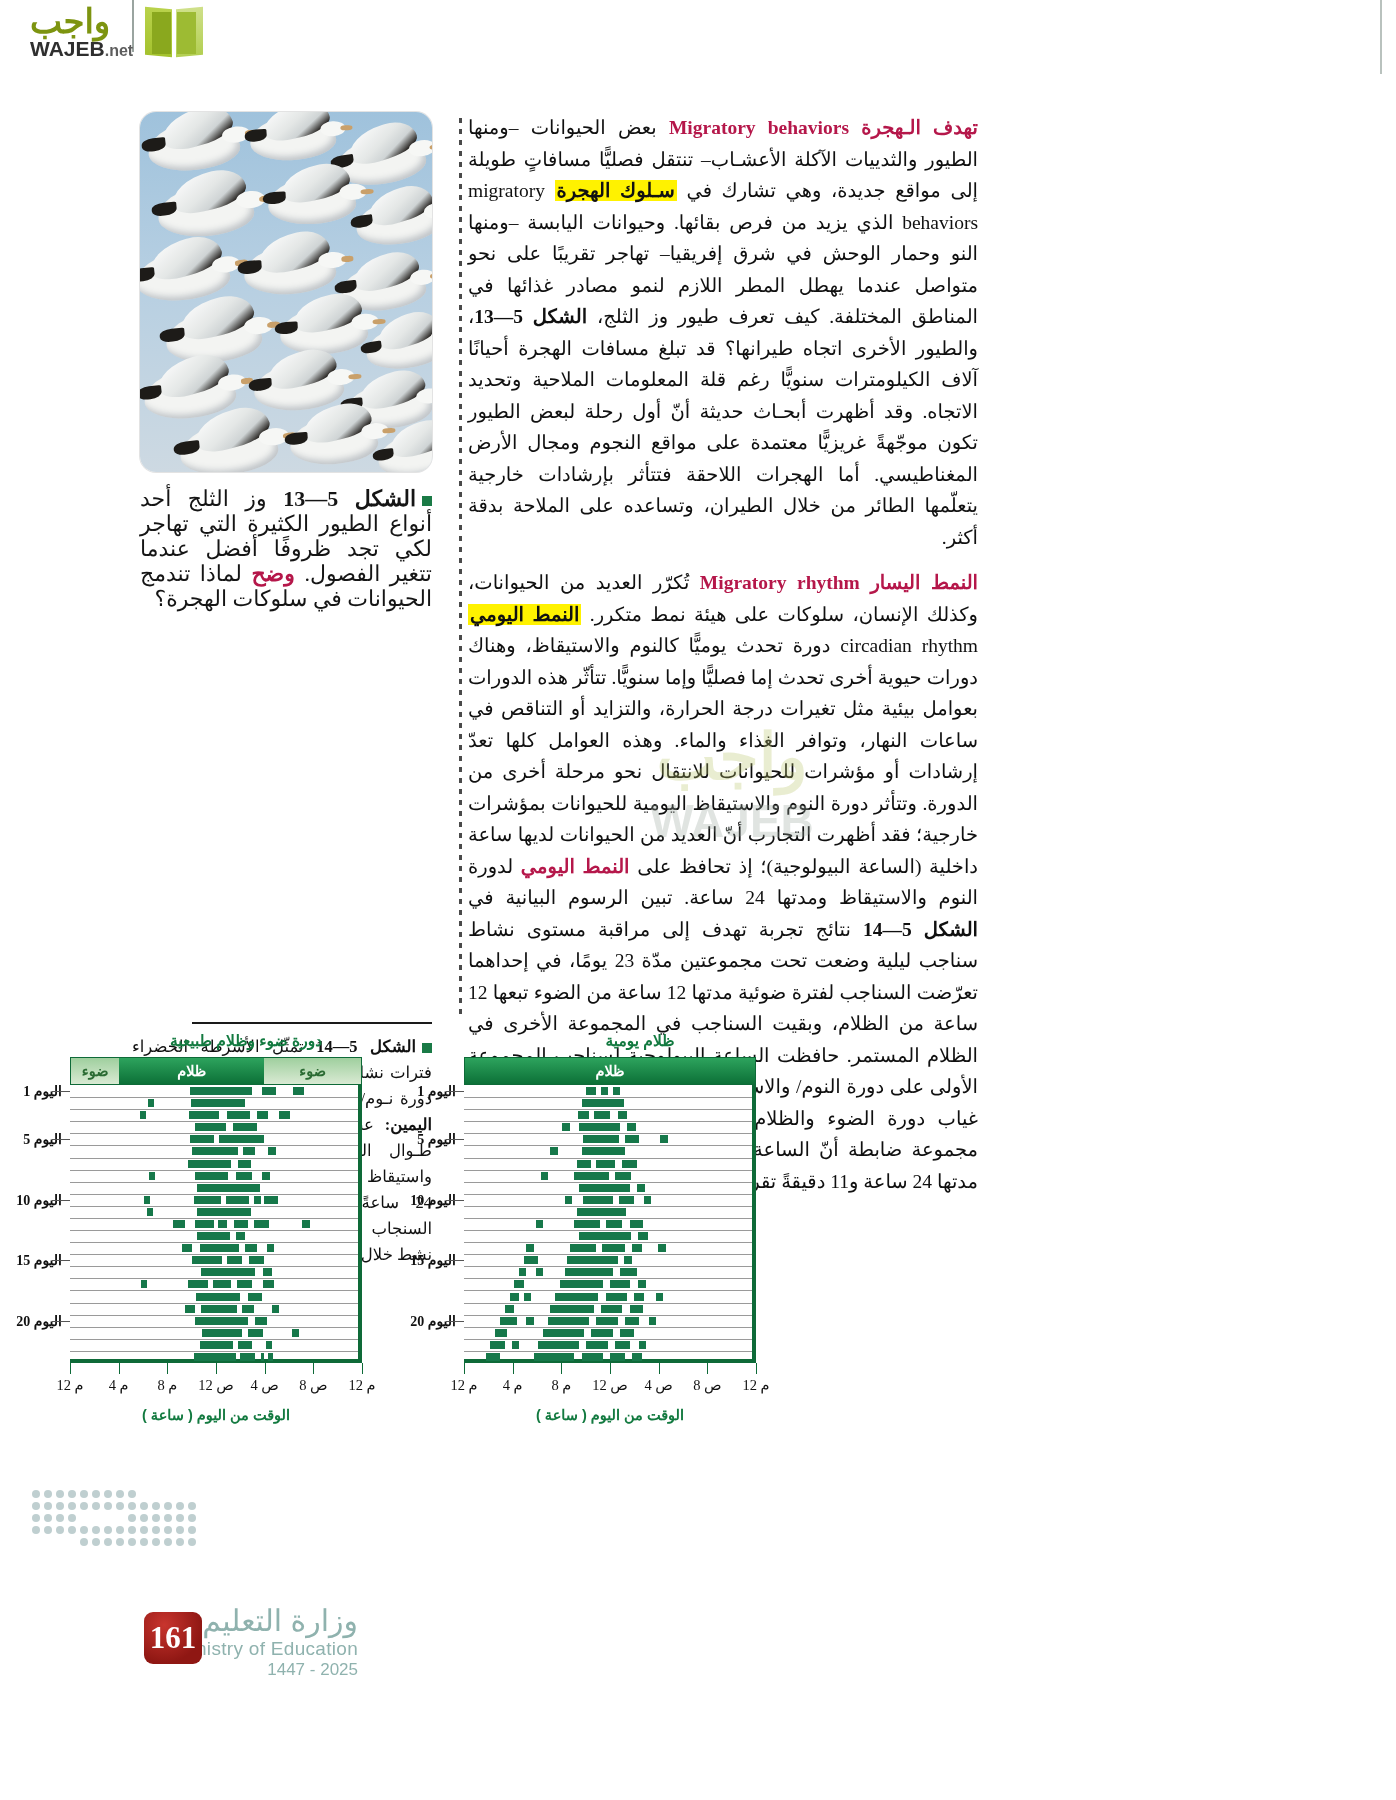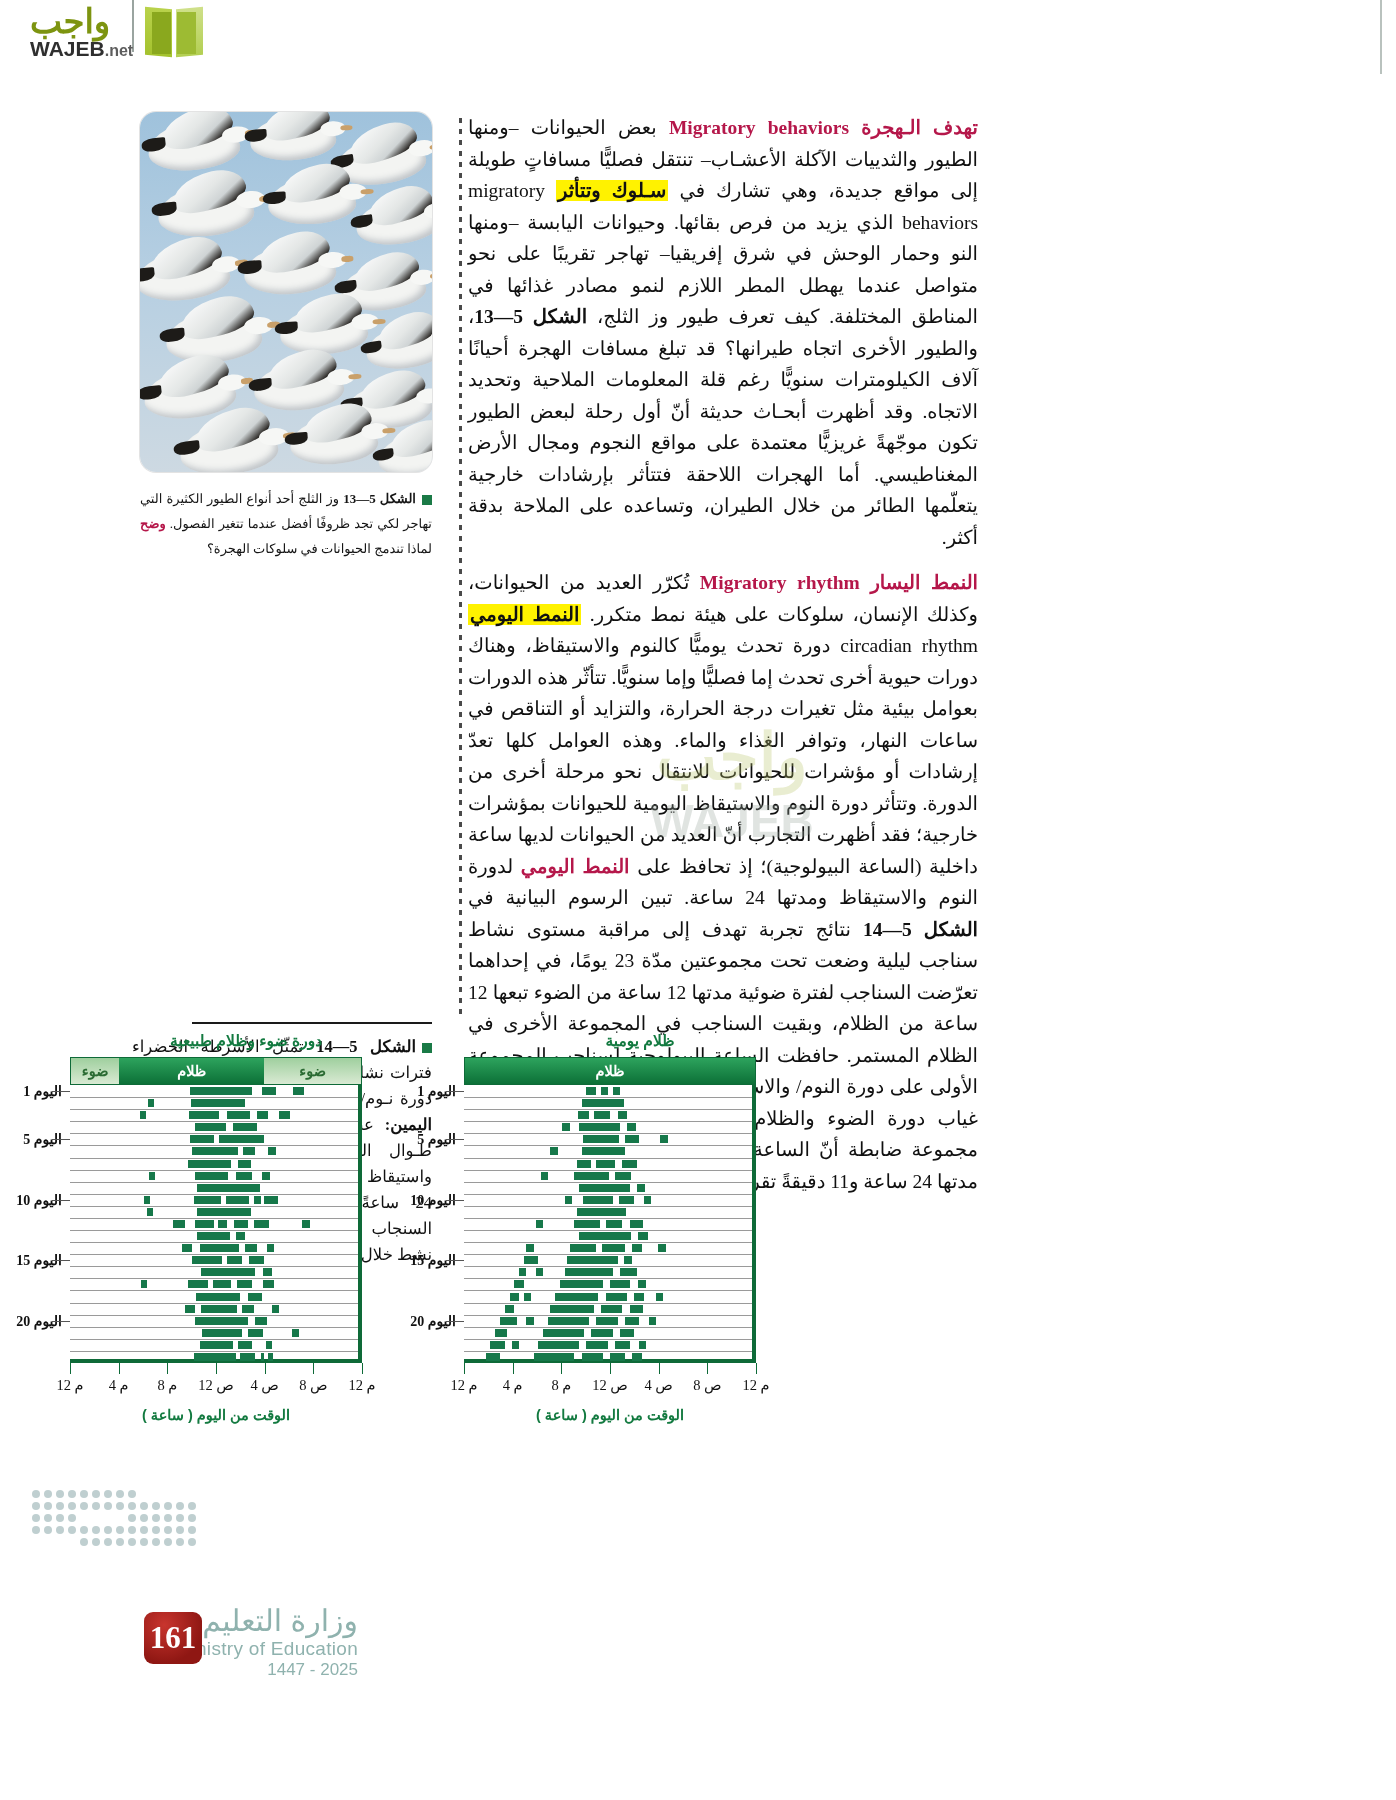--- a/index.html
+++ b/index.html
@@ -99,21 +99,21 @@
   }
   .goose .beak {
     position:absolute; right:-20%; top:30%; width:14%; height:12%;
     background:#c9a06a; border-radius:40%;
   }
   .goose .tip {
     position:absolute; left:-6%; top:26%; width:26%; height:26%;
     background:#1d1b18; border-radius:50% 10% 50% 40%;
   }
   .caption {
-    margin-top:14px; font-size:13px; line-height:25px; color:#151515;
+    margin-top:14px; font-size:22px; line-height:25px; color:#151515;
     text-align:justify; font-family:"Liberation Serif", serif;
   }
   .cap-sq {
     display:inline-block; width:10px; height:10px; background:#1a7a46;
     margin-left:6px; vertical-align:middle;
   }
   .cap-b { font-weight:bold; }
   .cap-ask { color:#b5174a; font-weight:bold; }
 
   
@@ -349,21 +349,21 @@
         <span class="cap-sq"></span><span class="cap-b">الشكل 5—13</span><span>  وز الثلج أحد أنواع الطيور الكثيرة التي تهاجر لكي تجد ظروفًا أفضل عندما تتغير الفصول.</span>
         <span class="cap-ask">وضح</span><span> لماذا تندمج الحيوانات في سلوكات الهجرة؟</span>
       </div>
     </div>
   </div>
 
   <div class="col-main">
 
     <p class="para">
       <span class="term-red">تهدف الـهجرة</span>
-      <span class="term-eng">Migratory behaviors</span><span> بعض الحيوانات –ومنها الطيور والثدييات الآكلة الأعشـاب– تنتقل فصليًّا مسافاتٍ طويلة إلى مواقع جديدة، وهي تشارك في </span><span class="hl">سـلوك وتتأثر</span>
+      <span class="term-eng">Migratory behaviors</span><span> بعض الحيوانات –ومنها الطيور والثدييات الآكلة الأعشـاب– تنتقل فصليًّا مسافاتٍ طويلة إلى مواقع جديدة، وهي تشارك في </span><span class="hl">سـلوك الهجرة</span>
       <span class="eng-inline">migratory behaviors</span><span> الذي يزيد من فرص بقائها. وحيوانات اليابسة –ومنها النو وحمار الوحش في شرق إفريقيا– تهاجر تقريبًا على نحو متواصل عندما يهطل المطر اللازم لنمو مصادر غذائها في المناطق المختلفة. كيف تعرف طيور وز الثلج، </span><span class="bold">الشكل 5—13</span><span>، والطيور الأخرى اتجاه طيرانها؟ قد تبلغ مسافات الهجرة أحيانًا آلاف الكيلومترات سنويًّا رغم قلة المعلومات الملاحية وتحديد الاتجاه. وقد أظهرت أبحـاث حديثة أنّ أول رحلة لبعض الطيور تكون موجّهةً غريزيًّا معتمدة على مواقع النجوم ومجال الأرض المغناطيسي. أما الهجرات اللاحقة فتتأثر بإرشادات خارجية يتعلّمها الطائر من خلال الطيران، وتساعده على الملاحة بدقة أكثر.</span>
     </p>
 
     <p class="para">
       <span class="term-red">النمط اليسار</span>
       <span class="term-eng">Migratory rhythm</span><span> تُكرّر العديد من الحيوانات، وكذلك الإنسان، سلوكات على هيئة نمط متكرر. </span><span class="hl">النمط اليومي</span>
       <span class="eng-inline">circadian rhythm</span><span> دورة تحدث يوميًّا كالنوم والاستيقاظ، وهناك دورات حيوية أخرى تحدث إما فصليًّا وإما سنويًّا. تتأثّر هذه الدورات بعوامل بيئية مثل تغيرات درجة الحرارة، والتزايد أو التناقص في ساعات النهار، وتوافر الغذاء والماء. وهذه العوامل كلها تعدّ إرشادات أو مؤشرات للحيوانات للانتقال نحو مرحلة أخرى من الدورة. وتتأثر دورة النوم والاستيقاظ اليومية للحيوانات بمؤشرات خارجية؛ فقد أظهرت التجارب أنّ العديد من الحيوانات لديها ساعة داخلية (الساعة البيولوجية)؛ إذ تحافظ على </span><span class="term-red">النمط اليومي</span><span> لدورة النوم والاستيقاظ ومدتها 24 ساعة. تبين الرسوم البيانية في </span><span class="bold">الشكل 5—14</span><span> نتائج تجربة تهدف إلى مراقبة مستوى نشاط سناجب ليلية وضعت تحت مجموعتين مدّة 23 يومًا، في إحداهما تعرّضت السناجب لفترة ضوئية مدتها 12 ساعة من الضوء تبعها 12 ساعة من الظلام، وبقيت السناجب في المجموعة الأخرى في الظلام المستمر. حافظت الساعة البيولوجية لسناجب المجموعة الأولى على دورة النوم/ والاستيقاظ خلال 24 ساعة و21 دقيقة في غياب دورة الضوء والظلام الخارجية. وأظهرت تجارب تحوي مجموعة ضابطة أنّ الساعة البيولوجية للإنسان لها دورة يومية مدتها 24 ساعة و11 دقيقةً تقريبًا.</span>
     </p>
   </div>
 

